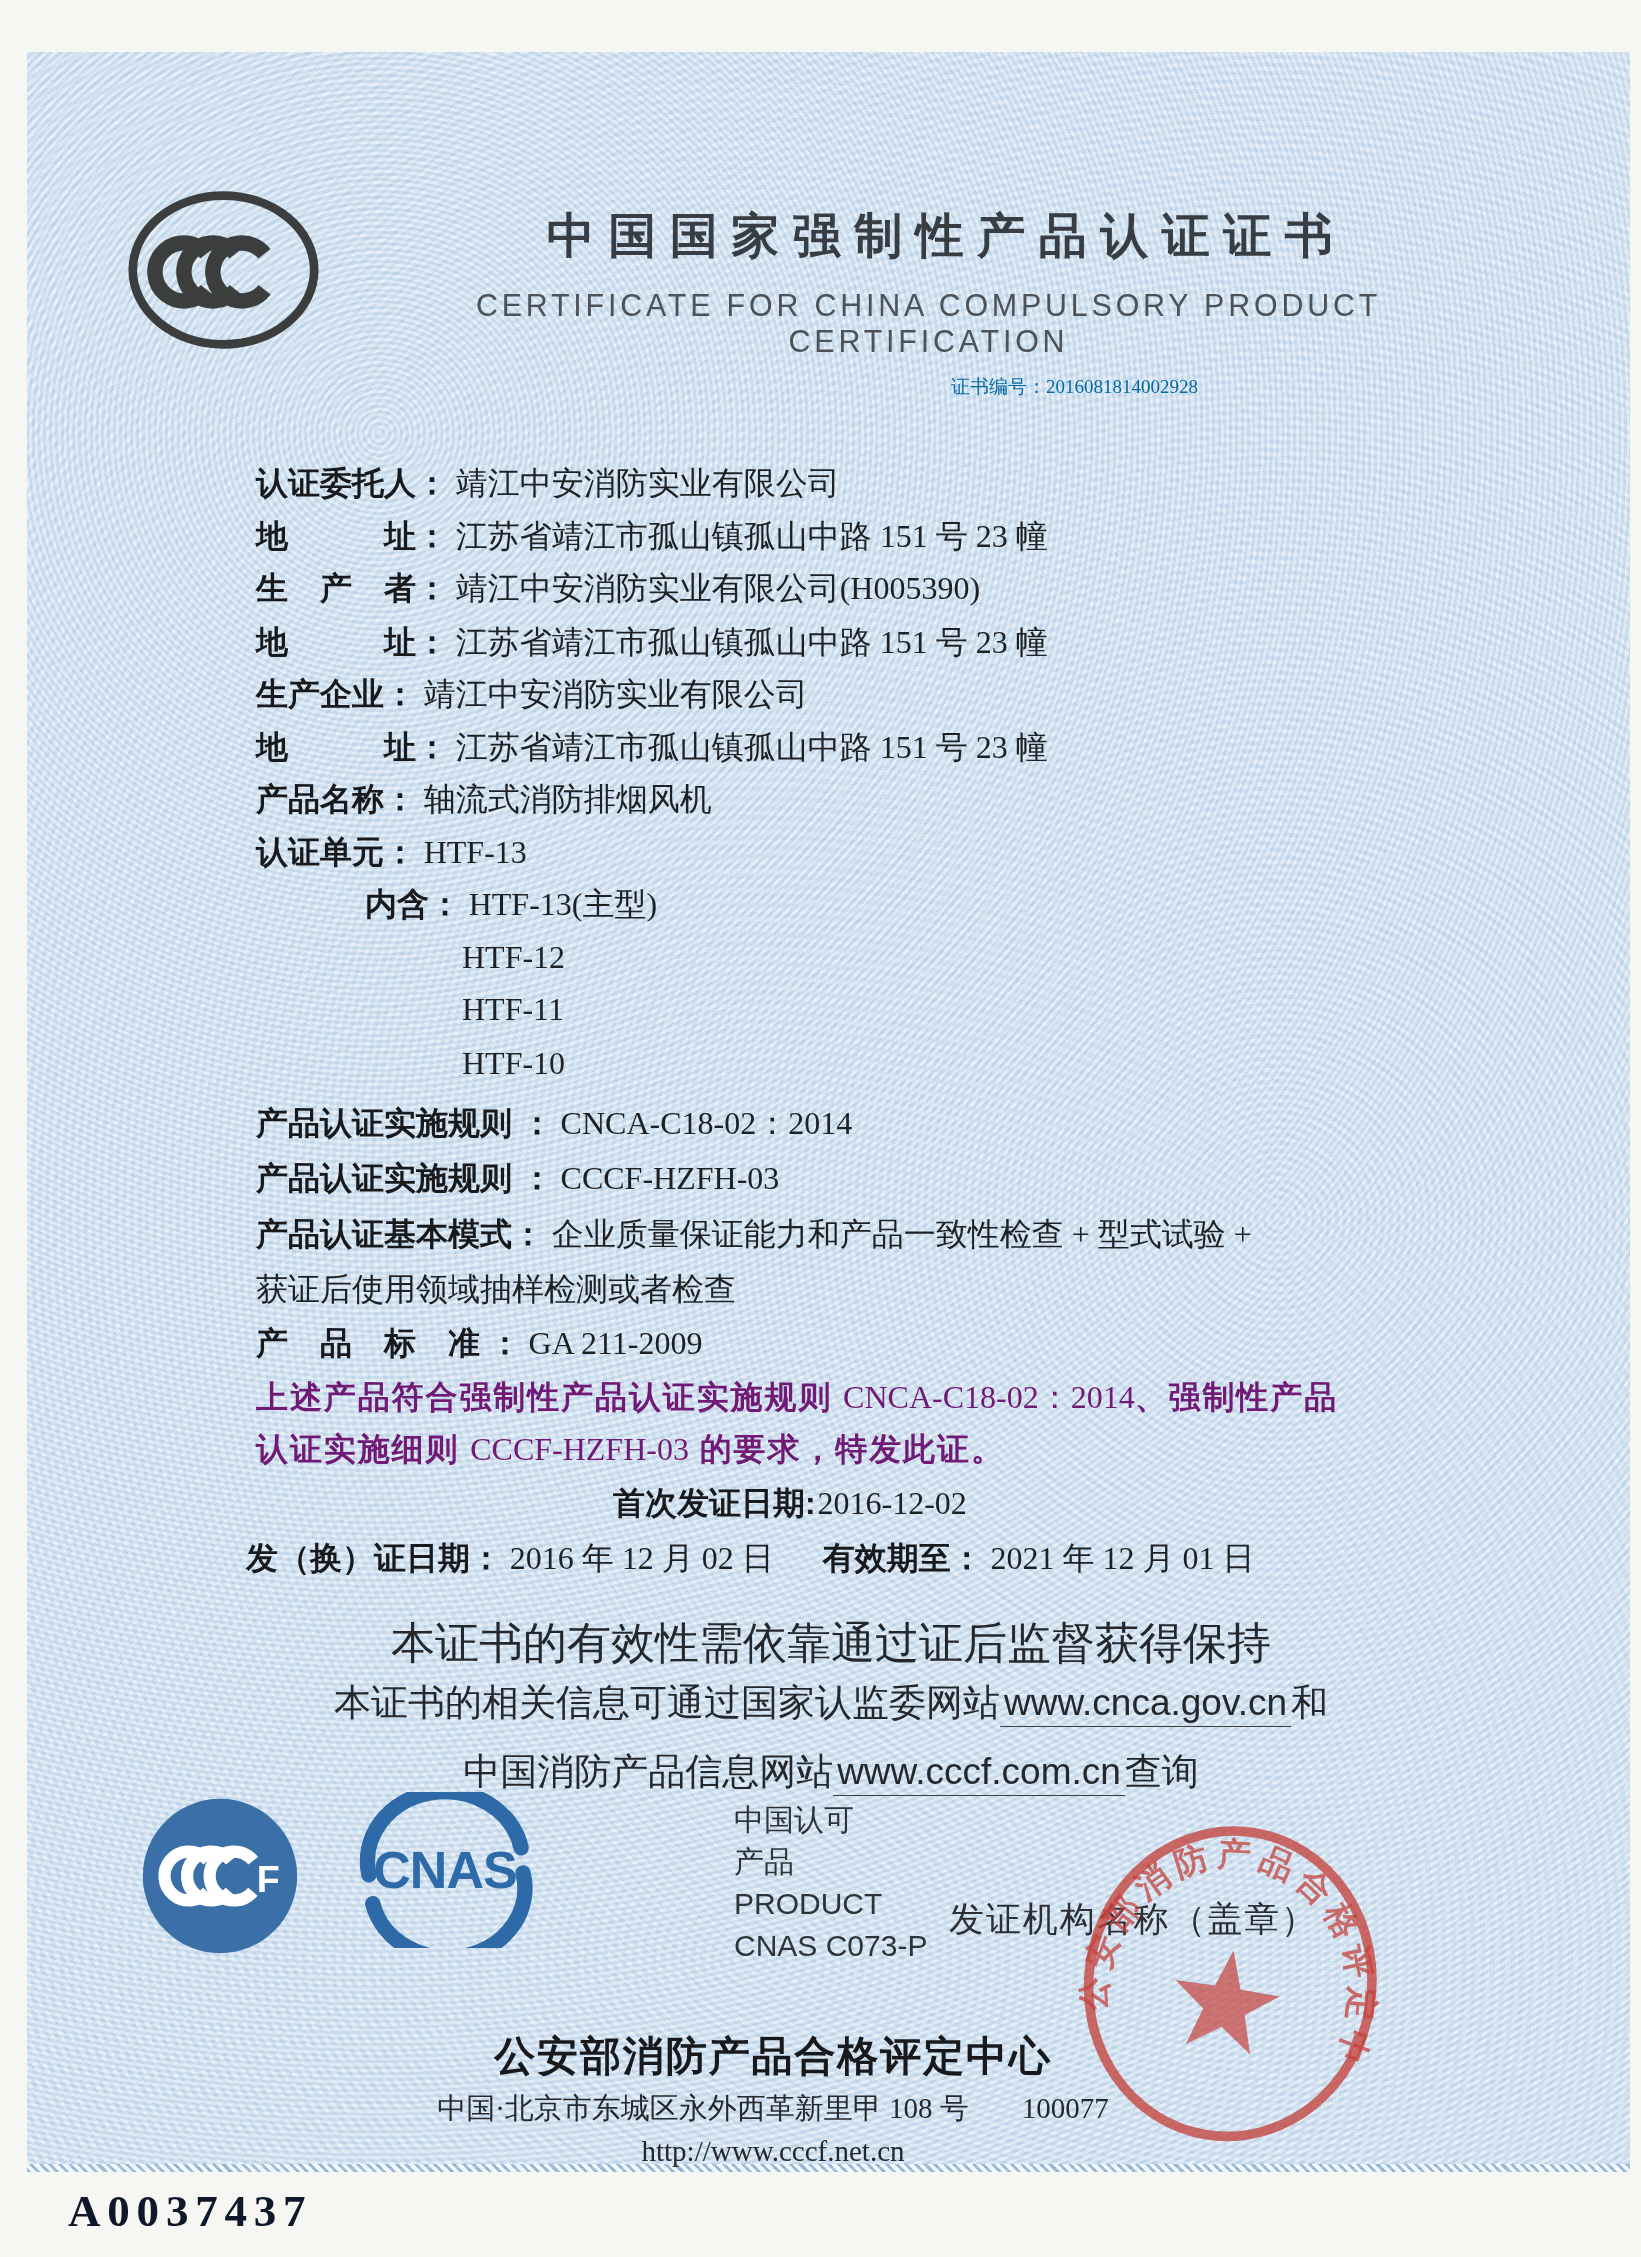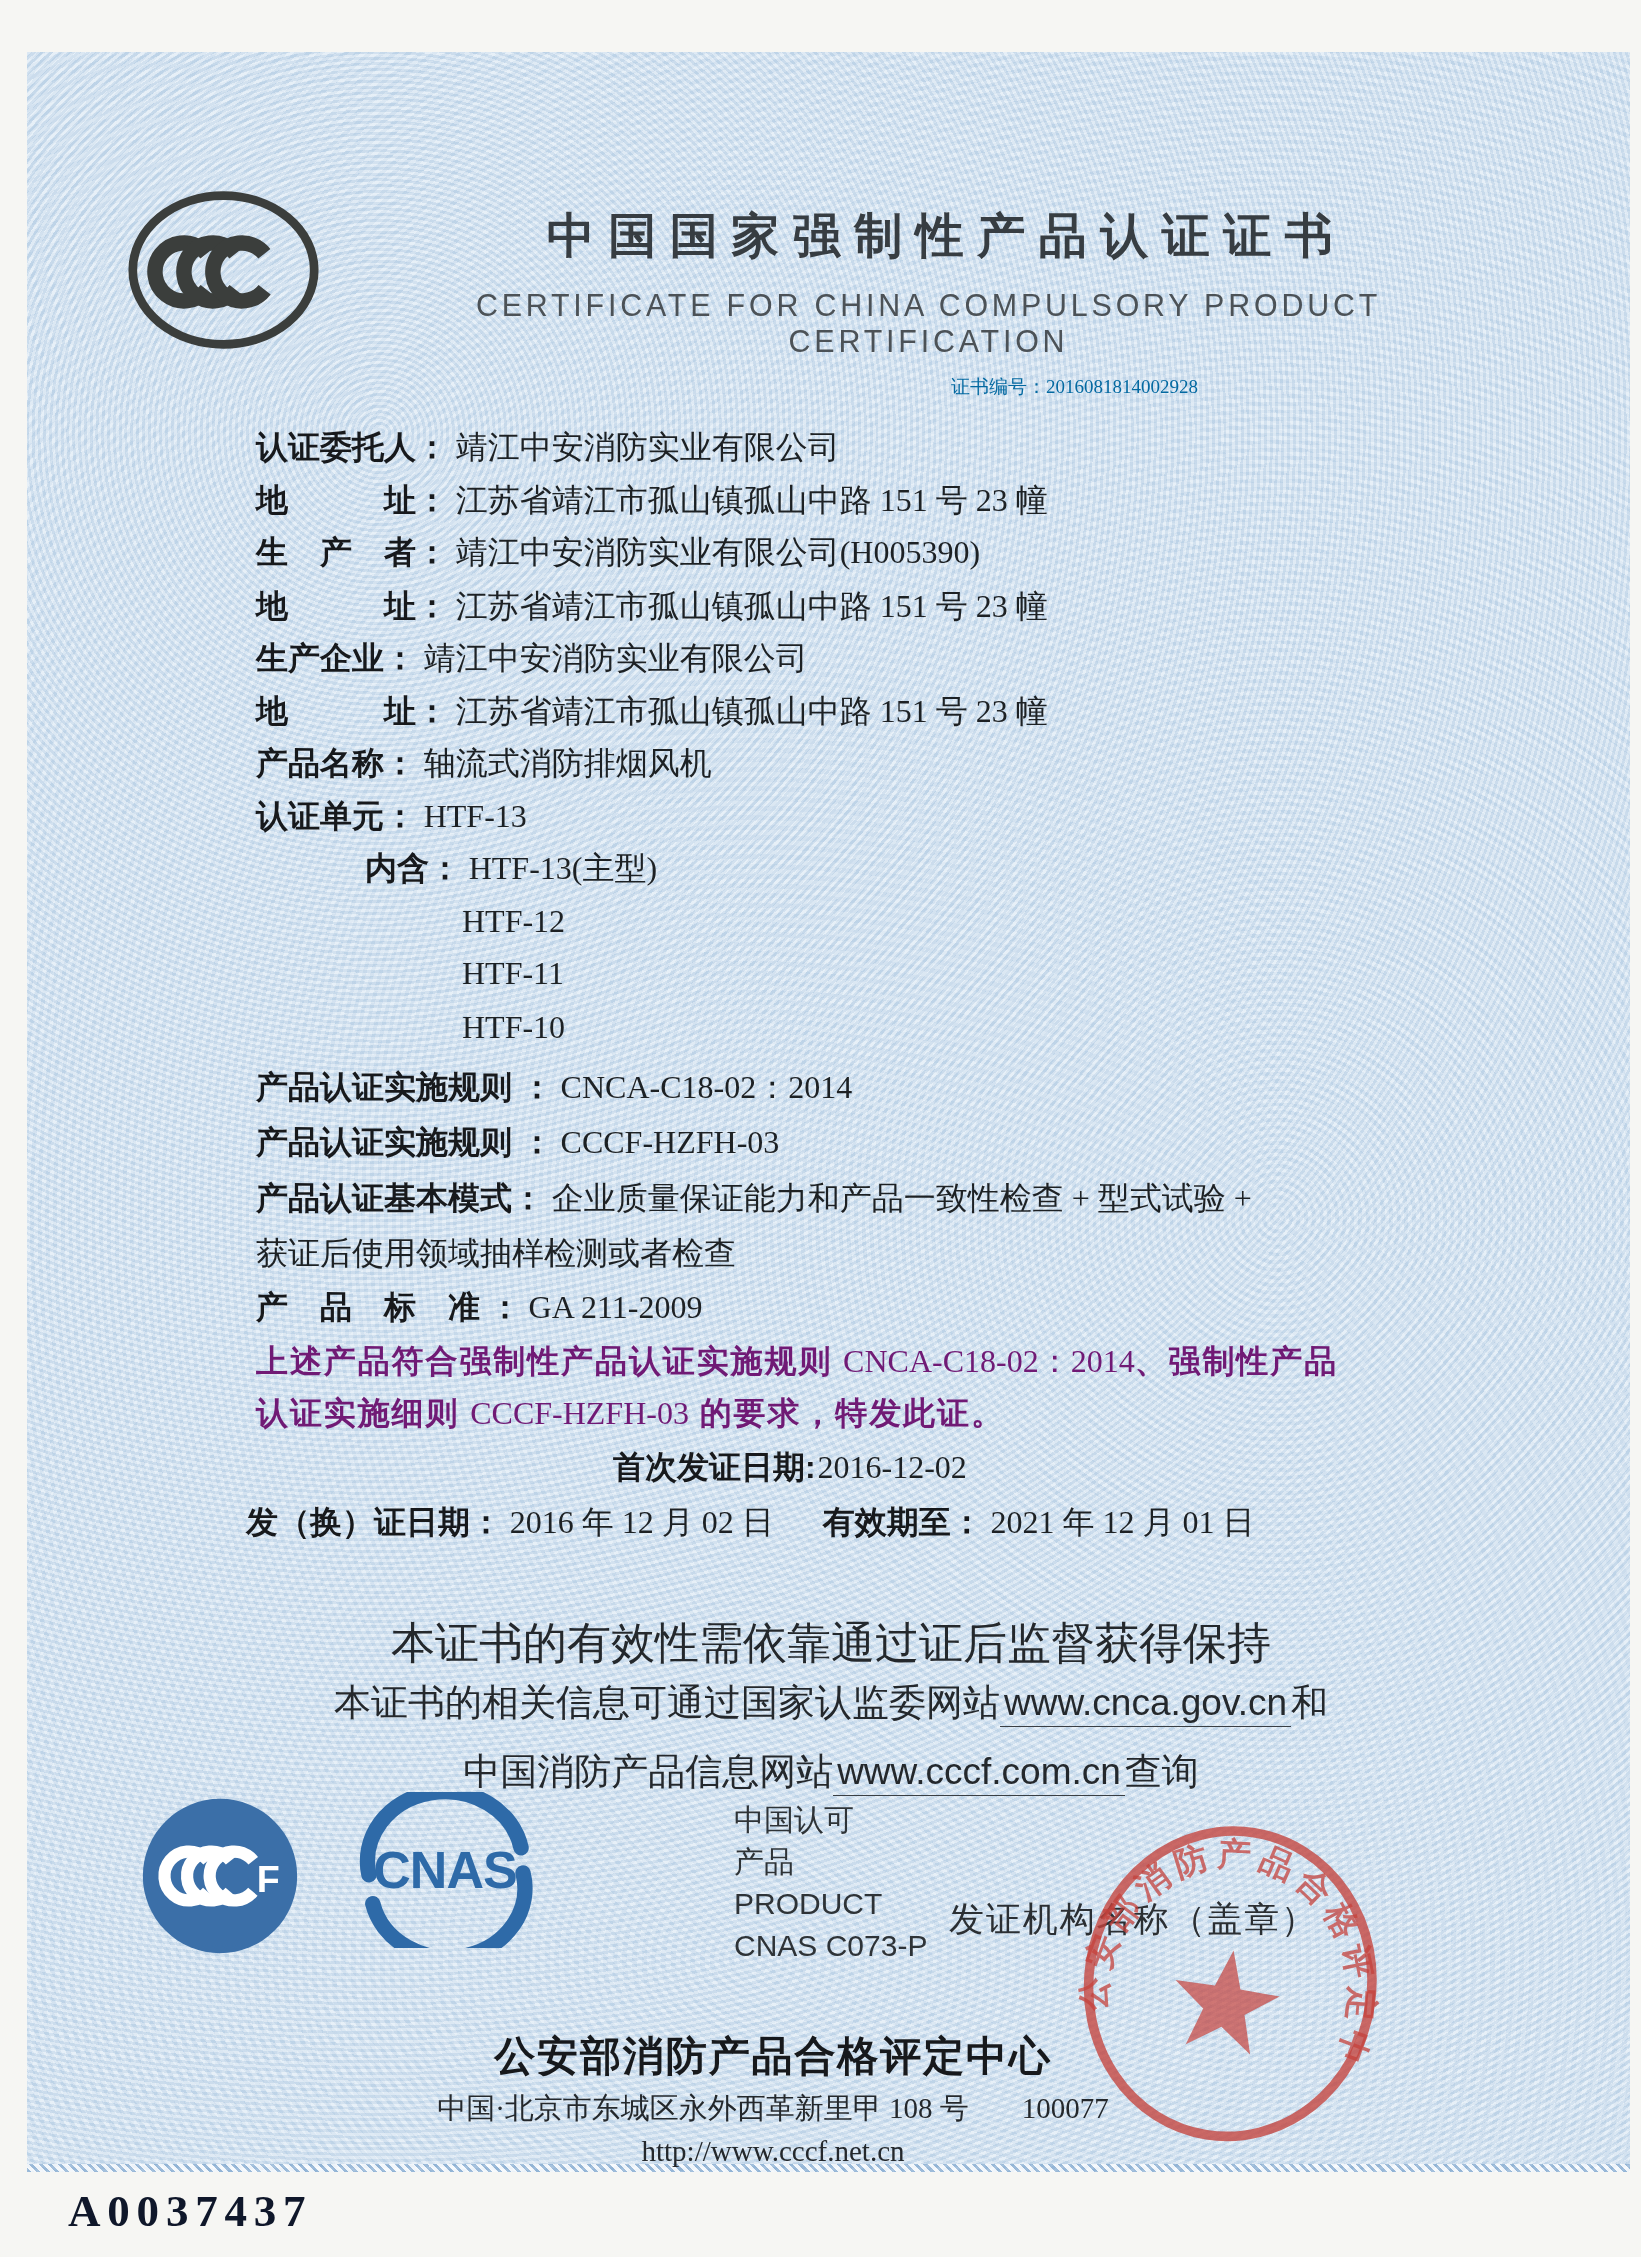--- a/index.html
+++ b/index.html
@@ -34,21 +34,21 @@
   }
   .subtitle{
     left:349px;top:273px;width:1159px;text-align:center;
     font-size:31px;letter-spacing:3.9px;color:#4c5257;
     font-family:"Liberation Sans", sans-serif;
     transform:scaleX(.98);
   }
   .certno{left:951px;top:359px;font-size:19px;color:#0369a1;}
   .certno .lbl{font-family:"Liberation Serif", serif;}
 
-  .row{position:absolute;left:256px;width:1255px;font-size:32px;line-height:39px;white-space:nowrap;}
+  .row{position:absolute;left:256px;width:1255px;font-size:32px;line-height:39px;white-space:nowrap;margin-top:36px;}
   .row .lbl{font-family:"Liberation Sans", sans-serif;font-weight:700;color:#17191c;}
   .row .val{font-family:"Liberation Serif", serif;color:#1d2124;margin-left:7.7px;}
   .inner-label{left:365px;}
   .inner-item{left:462px;}
   .stmt{font-family:"Liberation Sans", sans-serif;font-weight:700;letter-spacing:1.9px;color:#701a75;}
   .stmt .code{font-family:"Liberation Serif", serif;font-weight:400;letter-spacing:0;}
 
   .note{position:absolute;left:97px;width:1468px;text-align:center;
     font-family:"Liberation Sans", sans-serif;color:#24282c;white-space:nowrap;}
   .note-url{display:inline-block;border-bottom:1.9px solid #3a3f44;padding:0 3.9px 1.9px 3.9px;}

